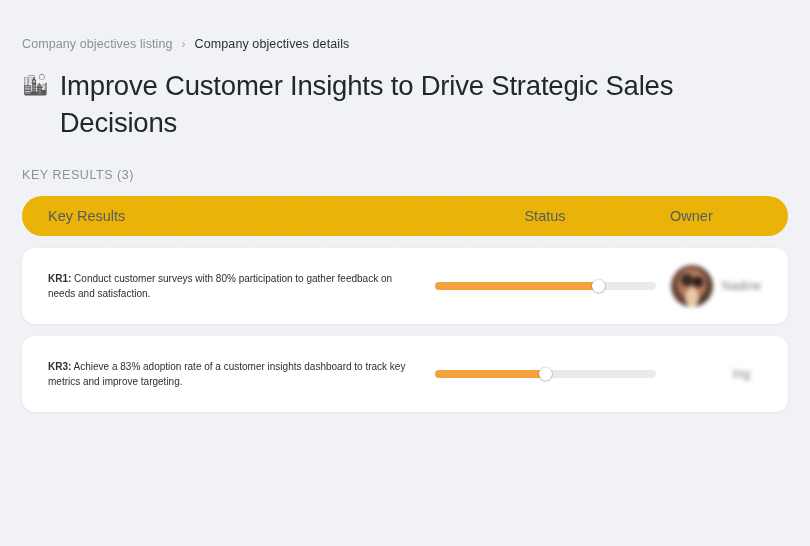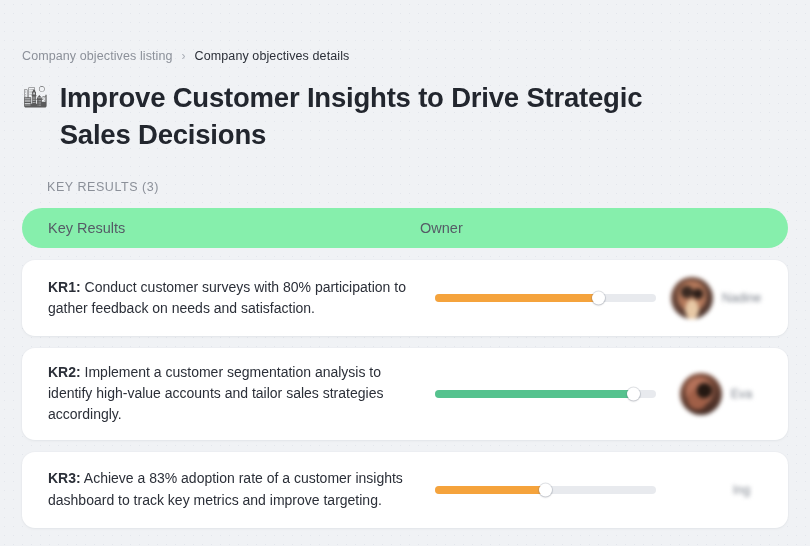--- a/index.html
+++ b/index.html
@@ -17,21 +17,21 @@
       radial-gradient(circle, #e3e6ec 0.7px, transparent 0.8px);
     background-size: 9px 9px;
     color: #2b2f38;
     -webkit-font-smoothing: antialiased;
   }
 
   .page {
     position: relative;
     width: 810px;
     height: 440px;
-    padding: 12px 22px;
+    padding: 0 22px;
   }
 
   
   .breadcrumb {
     display: flex;
     align-items: center;
     gap: 9px;
     padding-top: 38px;
     font-size: 12.5px;
     line-height: 1;
@@ -54,43 +54,42 @@
   }
   .title-icon {
     font-size: 21px;
     line-height: 36px;
     flex: 0 0 auto;
     filter: grayscale(1) contrast(0.85);
     opacity: 0.82;
   }
   .page-title {
     font-size: 27.5px;
-    font-weight: 700;
+    font-weight: 400;
     line-height: 1.37;
     letter-spacing: -0.2px;
     color: #22262e;
   }
 
   
   .section-label {
     margin-top: 26px;
     font-size: 12.5px;
     letter-spacing: 0.55px;
     color: #8b9099;
-    margin-left: 25px;
   }
 
   
   .kr-table { margin-top: 14px; }
 
   .kr-head {
     display: flex;
     align-items: center;
     height: 40px;
-    background: #86efac;
+    background: #eab308;
     border-radius: 20px;
     padding: 0 26px;
   }
   .col-kr    { flex: 0 0 372px; }
   .col-status{ flex: 0 0 250px; text-align: center; }
   .col-owner { flex: 1 1 auto;  text-align: left; }
 
   .kr-head span {
     font-size: 14.5px;
     color: #555b66;
@@ -103,21 +102,21 @@
     align-items: center;
     background: #ffffff;
     border-radius: 13px;
     margin-top: 12px;
     min-height: 76px;
     padding: 14px 26px;
     box-shadow: 0 1px 3px rgba(24,30,45,0.05), 0 0 0 1px rgba(24,30,45,0.012);
   }
 
   .kr-text {
-    font-size: 14px;
+    font-size: 10px;
     line-height: 1.52;
     color: #2b2f38;
     padding-right: 14px;
   }
   .kr-text b { font-weight: 700; }
 
   
   .progress-cell { display: flex; justify-content: center; }
   .track {
     position: relative;
@@ -183,20 +182,23 @@
   </div>
 
   <div class="section-label">KEY RESULTS (3)</div>
 
   <div class="kr-table">
 
     <div class="kr-head">
       <div class="col-kr">
         <span>Key Results</span>
       </div>
+      <div class="col-status">
+        <span>Status</span>
+      </div>
       <div class="col-owner">
         <span>Owner</span>
       </div>
     </div>
 
     <div class="kr-row">
       <div class="col-kr kr-text">
         <b>KR1:</b><span> Conduct customer surveys with 80% participation to gather feedback on needs and satisfaction.</span>
       </div>
       <div class="col-status progress-cell">
@@ -209,39 +211,20 @@
         <div class="avatar" style="background:
                radial-gradient(circle at 38% 36%, #3a2a22 0 16%, transparent 17%),
                radial-gradient(circle at 64% 40%, #2d1f19 0 14%, transparent 15%),
                radial-gradient(ellipse at 50% 78%, #e8c9a6 0 22%, transparent 23%),
                radial-gradient(ellipse at 50% 46%, #b3785a 0 48%, transparent 49%),
                linear-gradient(150deg,#7d5240,#45302a);"></div>
         <span class="owner-name">Nadine</span>
       </div>
     </div>
 
-    <div class="kr-row">
-      <div class="col-kr kr-text">
-        <b>KR2:</b><span> Implement a customer segmentation analysis to identify high-value accounts and tailor sales strategies accordingly.</span>
-      </div>
-      <div class="col-status progress-cell">
-        <div class="track">
-          <div class="fill" style="width:90%;background:#55c28e;"></div>
-          <div class="knob" style="left:90%;"></div>
-        </div>
-      </div>
-      <div class="col-owner owner-cell">
-        <div class="avatar" style="background:
-               radial-gradient(circle at 58% 42%, #241812 0 22%, transparent 23%),
-               radial-gradient(ellipse at 42% 62%, #a05f47 0 28%, transparent 29%),
-               radial-gradient(ellipse at 46% 44%, #b5725a 0 42%, transparent 43%),
-               linear-gradient(160deg,#8d5742,#3b2620);"></div>
-        <span class="owner-name">Eva</span>
-      </div>
-    </div>
 
     <div class="kr-row">
       <div class="col-kr kr-text">
         <b>KR3:</b><span> Achieve a 83% adoption rate of a customer insights dashboard to track key metrics and improve targeting.</span>
       </div>
       <div class="col-status progress-cell">
         <div class="track">
           <div class="fill" style="width:50%;background:#f5a33c;"></div>
           <div class="knob" style="left:50%;"></div>
         </div>

